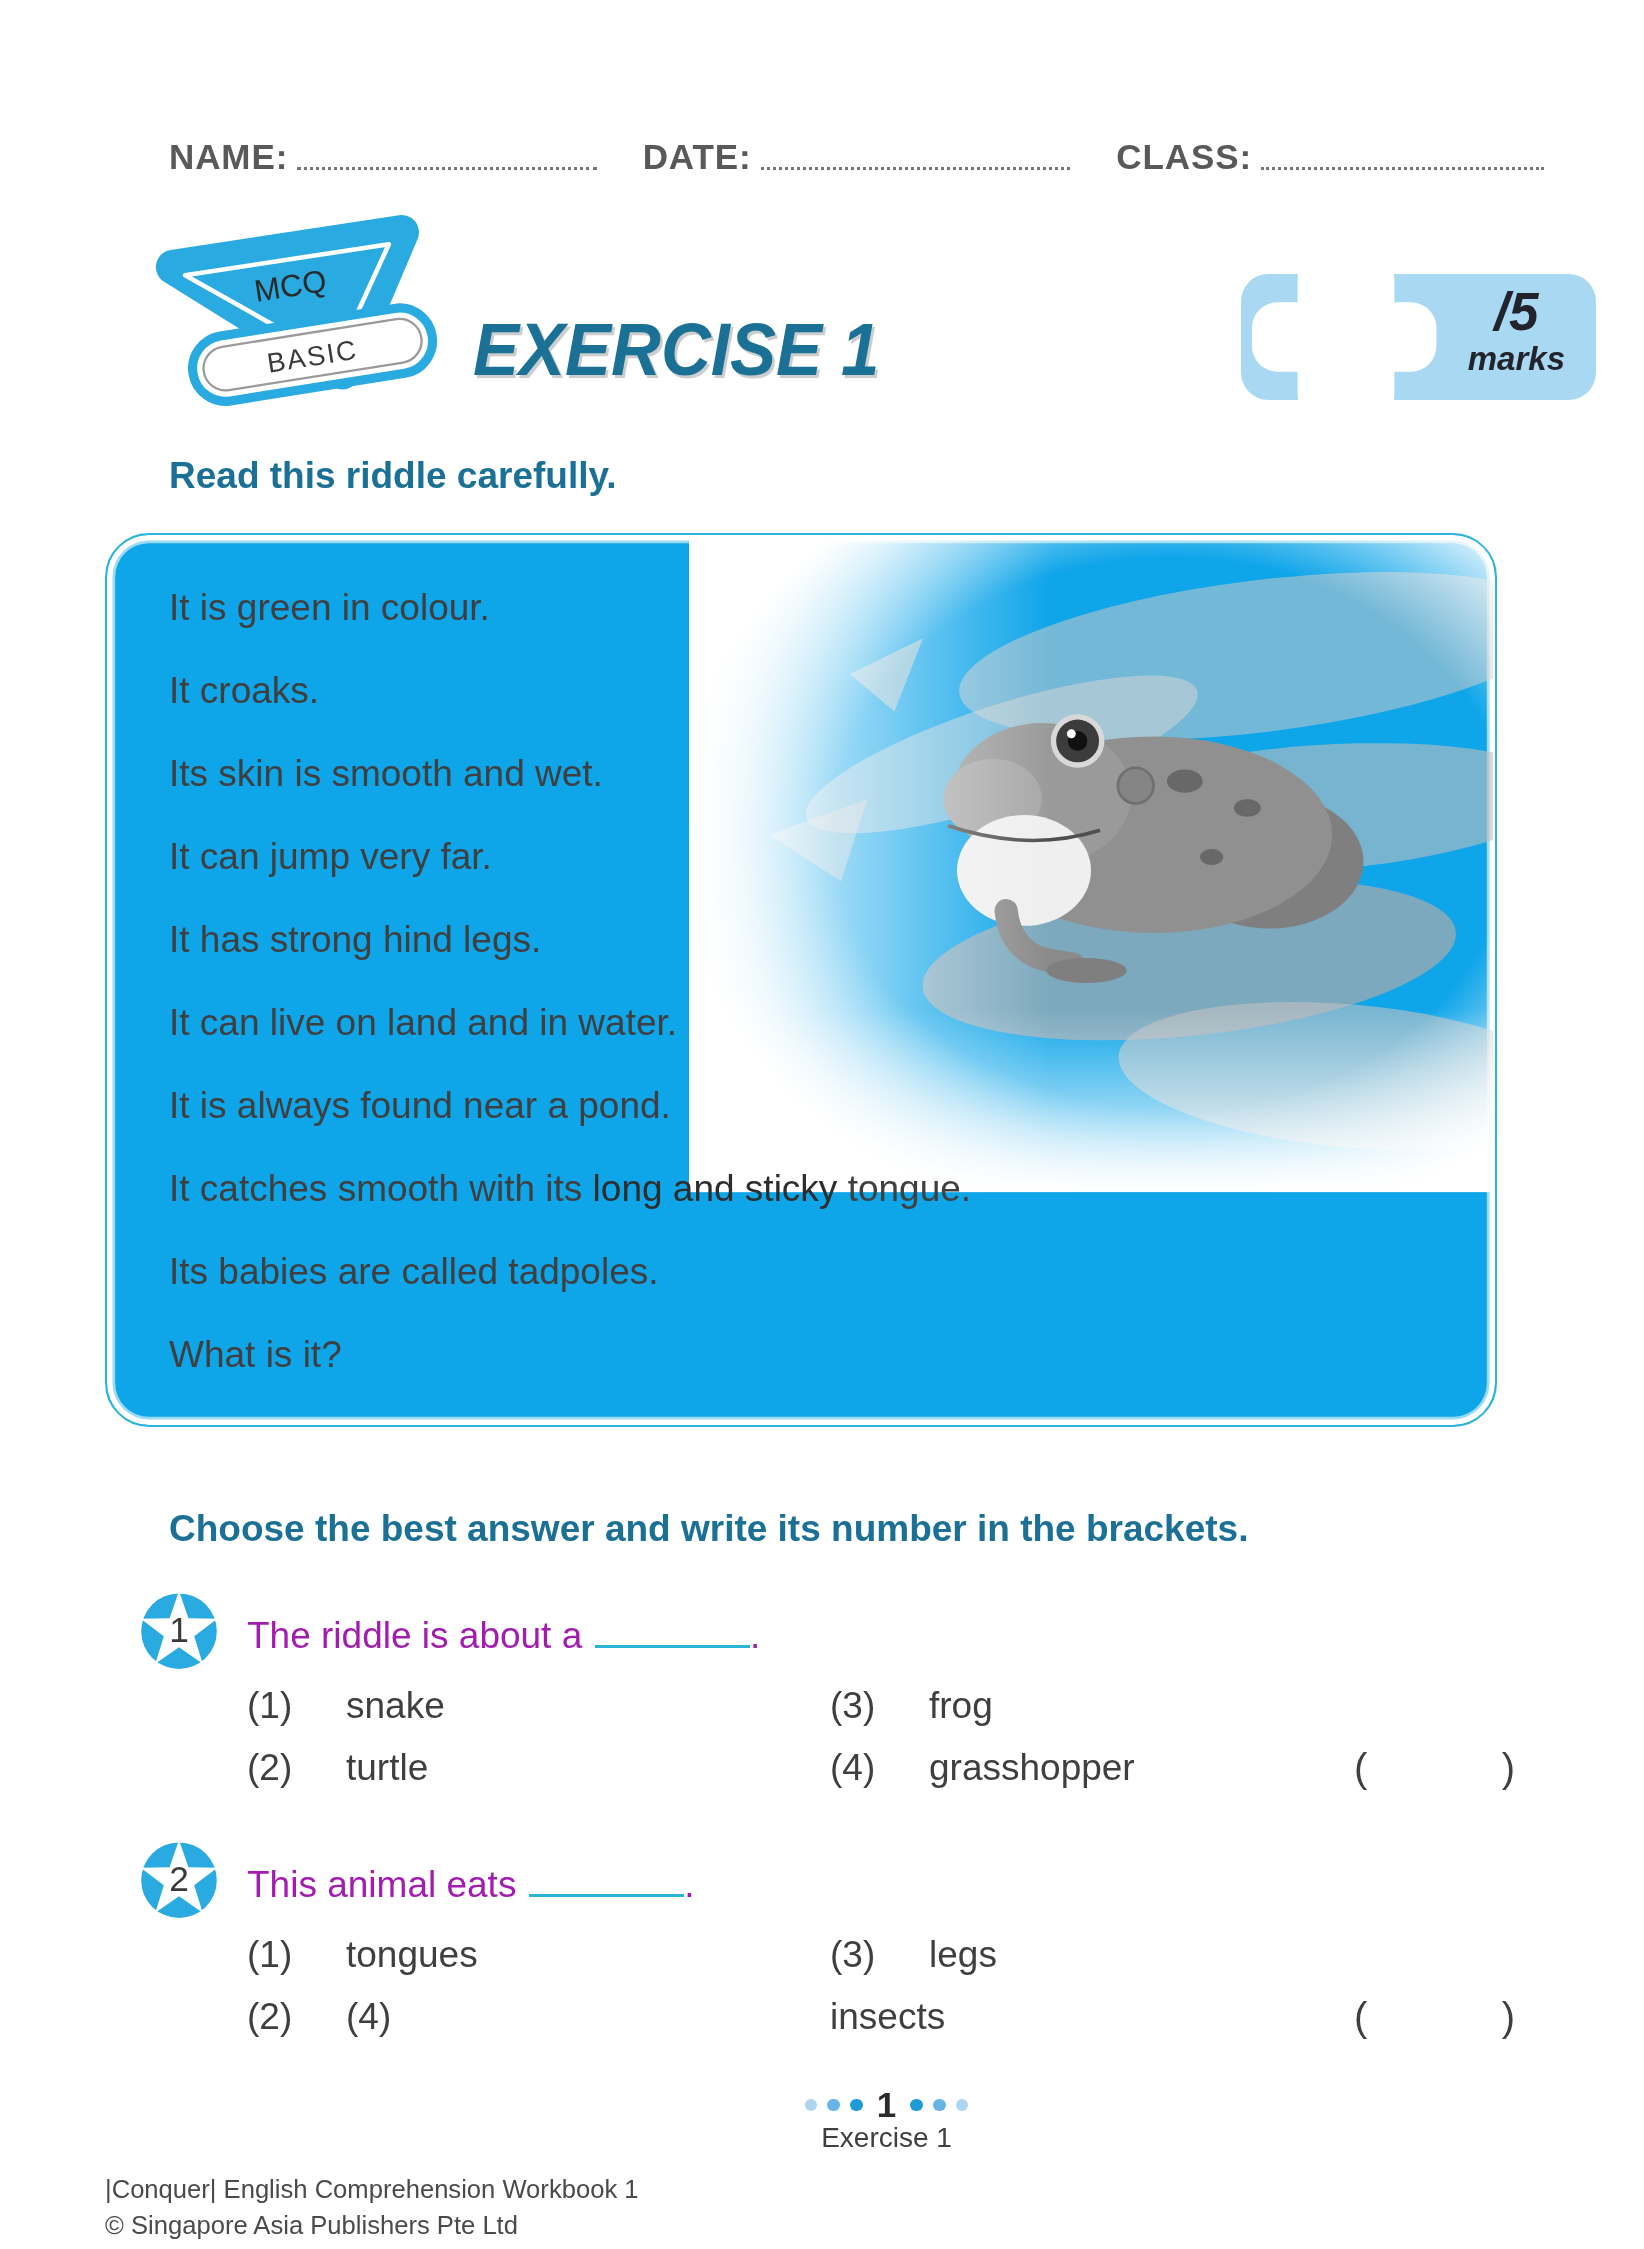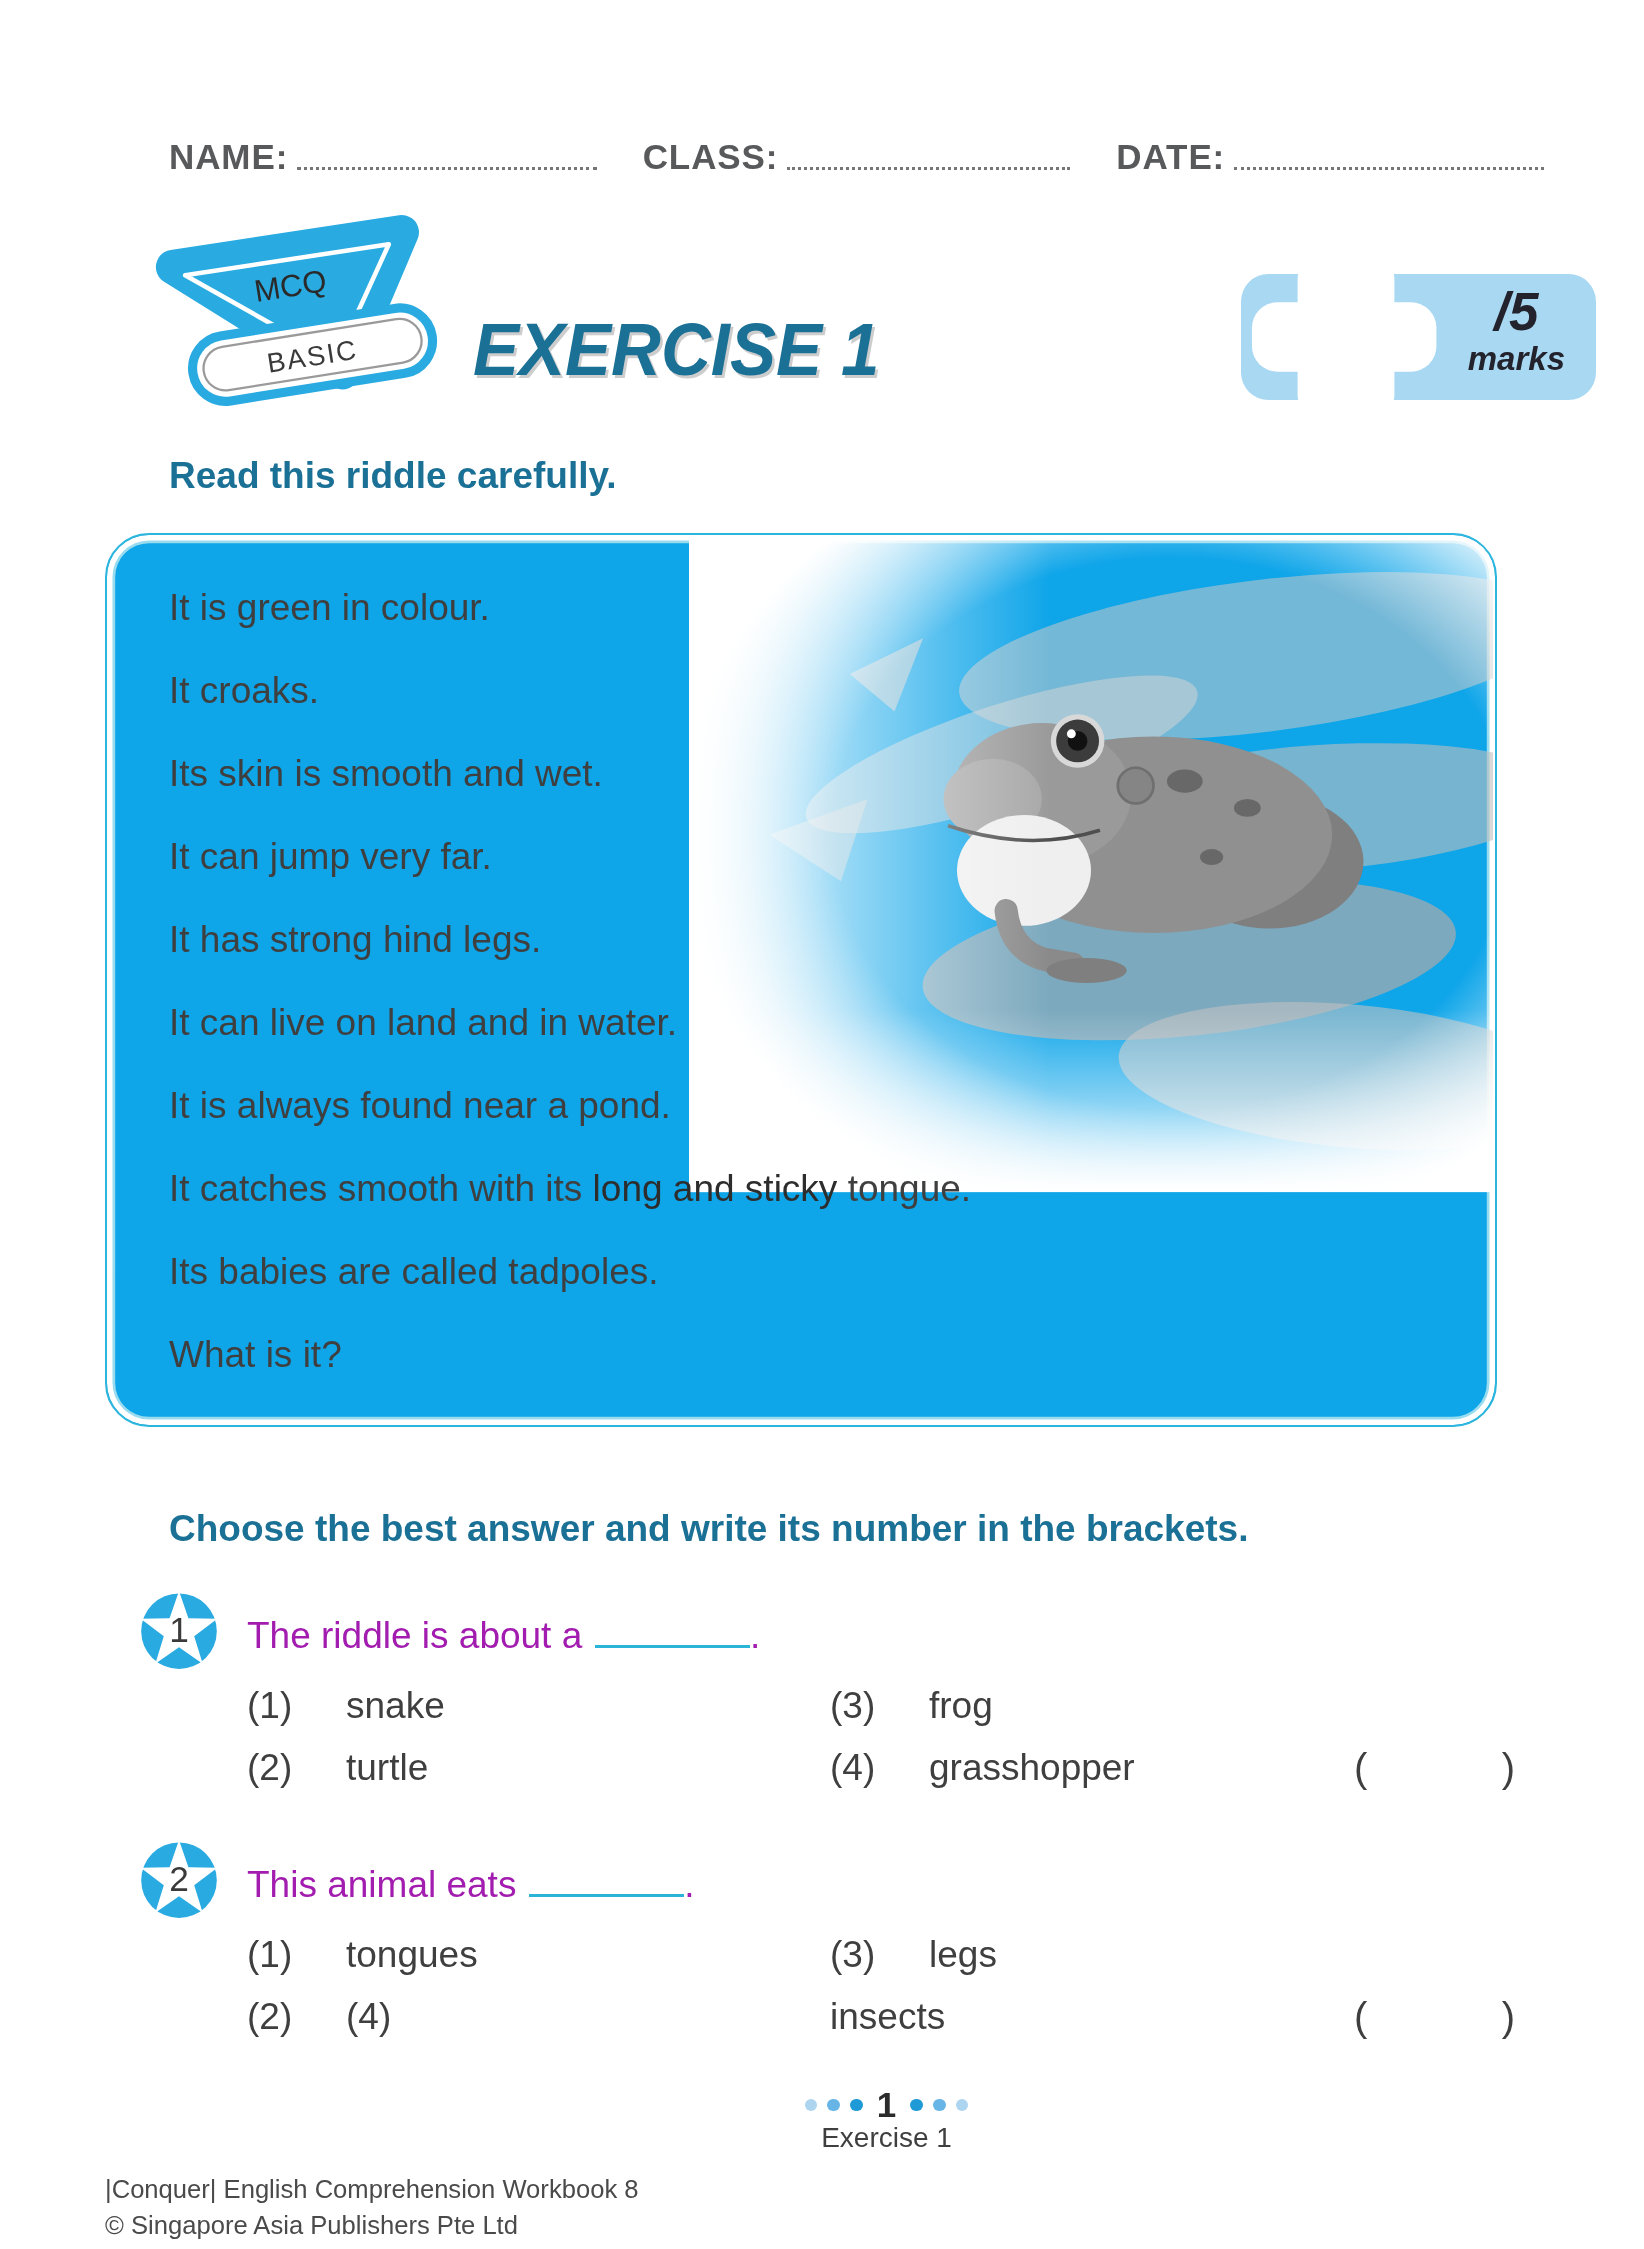--- a/index.html
+++ b/index.html
@@ -140,25 +140,25 @@
 <body>
 
 <div class="page">
 
   <div class="header-row">
     <div class="header-field">
       <span class="header-label">NAME:</span>
       <span class="fill-line"></span>
     </div>
     <div class="header-field">
+      <span class="header-label">DATE:</span>
+      <span class="fill-line"></span>
+    </div>
+    <div class="header-field">
       <span class="header-label">CLASS:</span>
-      <span class="fill-line"></span>
-    </div>
-    <div class="header-field">
-      <span class="header-label">DATE:</span>
       <span class="fill-line"></span>
     </div>
   </div>
 
   <div class="level-badge">
     <svg viewBox="0 0 370 245" width="338" height="224">
       <polygon points="55,70 305,32 240,185" fill="#29aae1" stroke="#29aae1" stroke-width="38" stroke-linejoin="round"></polygon>
       <polygon points="68,79 291,45 233,172" fill="none" stroke="#ffffff" stroke-width="5" stroke-linejoin="round"></polygon>
       <text x="185" y="102" transform="rotate(-9 185 102)" font-size="34" fill="#2a2a2a" text-anchor="middle" font-family="Liberation Sans, sans-serif">MCQ</text>
       <g transform="rotate(-9 207 166)">
@@ -310,18 +310,18 @@
     <span class="page-dot dot-light"></span>
     <span class="page-dot dot-mid"></span>
     <span class="page-dot dot-dark"></span>
     <span class="pagenum">1</span>
     <span class="page-dot dot-dark"></span>
     <span class="page-dot dot-mid"></span>
     <span class="page-dot dot-light"></span>
   </div>
   <div class="exercise-footer">Exercise 1</div>
   <div class="imprint">
-    <div>|Conquer| English Comprehension Workbook 8</div>
+    <div>|Conquer| English Comprehension Workbook 1</div>
     <div>© Singapore Asia Publishers Pte Ltd</div>
   </div>
 
 </div>
 
 
 </body></html>

